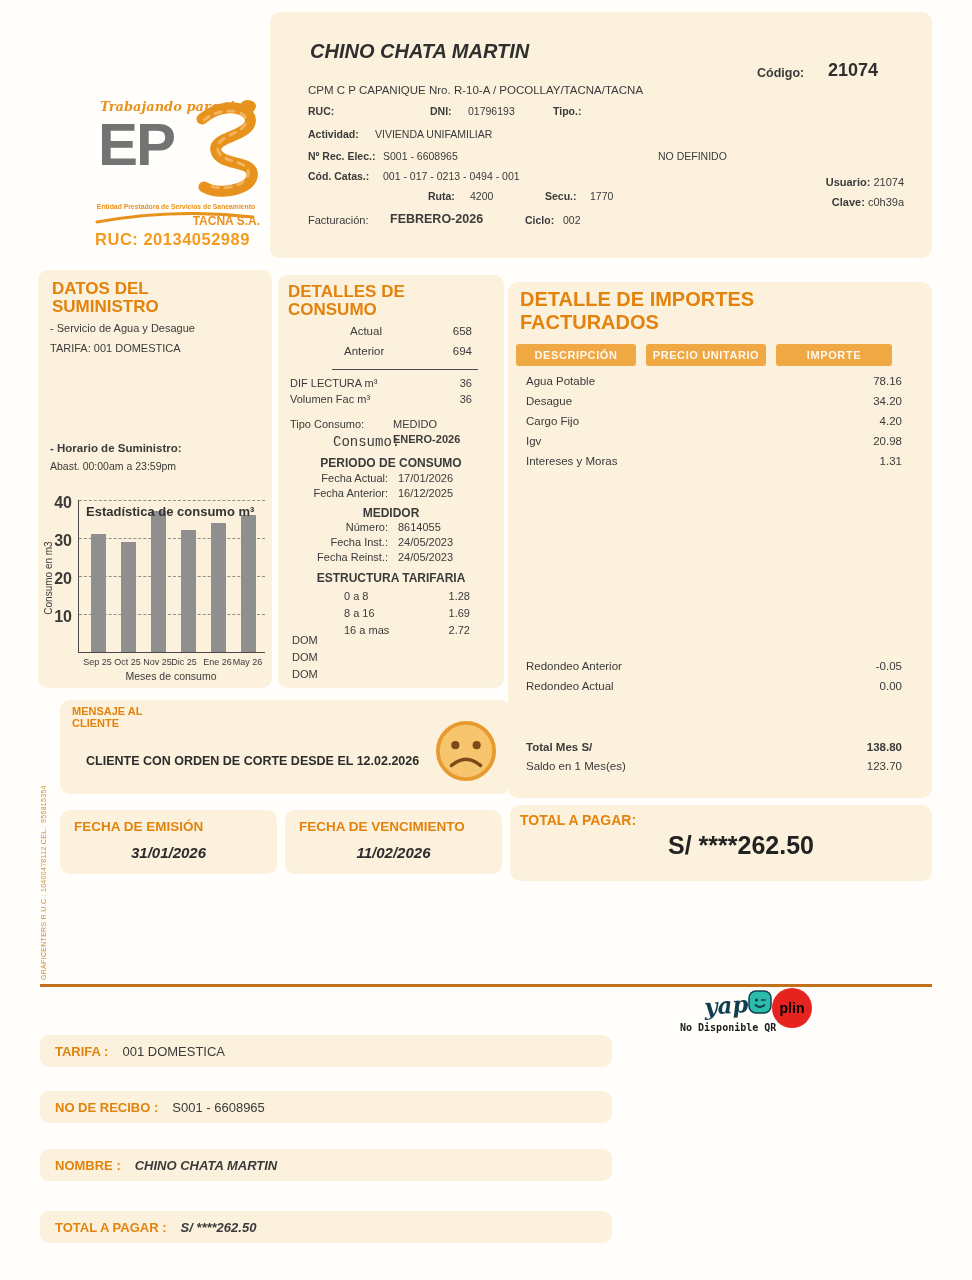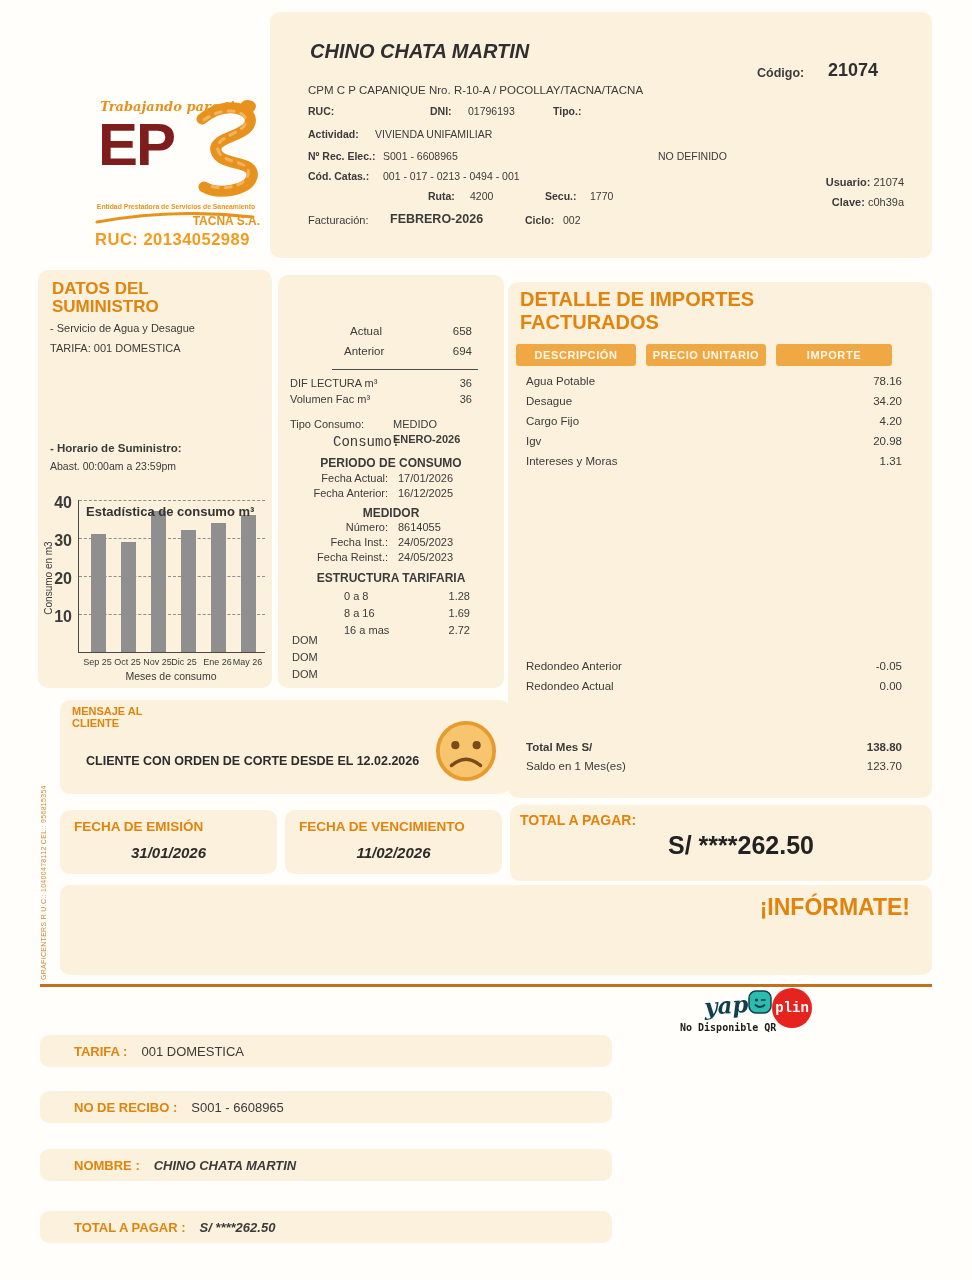--- a/index.html
+++ b/index.html
@@ -8,21 +8,21 @@
   .abs{position:absolute;}
   .panel{position:absolute;background:#FBF1DC;border-radius:10px;}
   .ttl{font-weight:bold;color:#E2830E;line-height:1.08;}
   .lbl{font-weight:bold;font-size:10.5px;color:#3b3b3b;}
   .val{font-size:10.5px;color:#3b3b3b;}
   .b{font-weight:bold;}
   .i{font-style:italic;}
   
   .tagline{font-family:"DejaVu Serif", serif;font-style:italic;font-weight:bold;
            font-size:13px;color:#E8921E;}
-  .eps-text{font-weight:bold;font-size:60px;line-height:1;color:#7f1d1d;letter-spacing:-2px;}
+  .eps-text{font-weight:bold;font-size:60px;line-height:1;color:#737373;letter-spacing:-2px;}
   .logo-sub{font-weight:bold;font-size:6.8px;color:#E8921E;text-align:center;}
   .logo-co{font-weight:bold;font-size:12px;color:#E8921E;}
   .logo-ruc{font-weight:bold;font-size:16.5px;color:#F49A1F;letter-spacing:.5px;text-align:center;}
   
   .chip{position:absolute;height:22px;line-height:22px;background:#EFA843;border-radius:3px;
         color:#FDF8EE;font-weight:bold;font-size:11px;text-align:center;letter-spacing:.6px;}
   .crow{position:absolute;left:18px;right:30px;display:flex;justify-content:space-between;
         font-size:11.5px;}
   .trow{position:absolute;left:14px;right:34px;display:flex;font-size:11px;}
   .trow .cat{width:52px;margin-top:44px;}
@@ -36,30 +36,30 @@
   .bar{position:absolute;bottom:0;width:15px;background:#8F8F8F;}
   .ytick{position:absolute;left:10px;width:24px;text-align:right;font-size:16px;font-weight:bold;}
   .xtick{position:absolute;width:36px;text-align:center;font-size:9px;}
   .chart-title{position:absolute;left:48px;top:12px;font-weight:bold;font-size:13px;
                color:#333;white-space:nowrap;}
   .ylab{position:absolute;left:-44px;top:80px;width:110px;height:12px;text-align:center;
         font-size:10px;transform:rotate(-90deg);}
   .xlab{position:absolute;left:40px;top:178px;width:186px;text-align:center;font-size:10.5px;}
   
   .fbar{position:absolute;left:40px;width:572px;height:32px;background:#FBF1DC;
-        border-radius:9px;line-height:32px;padding-left:34px;box-sizing:border-box;}
+        border-radius:9px;line-height:32px;padding-left:15px;box-sizing:border-box;}
   .fbar .flab{font-weight:bold;font-size:13px;color:#E2830E;}
   .fbar .fval{font-size:13px;color:#3b3b3b;margin-left:14px;}
   .sidetext{position:absolute;left:40px;top:762px;height:218px;width:13px;
             writing-mode:vertical-rl;transform:rotate(180deg);font-size:7px;
             color:#D08A3C;white-space:nowrap;letter-spacing:.3px;}
   .qrnote{font-family:"DejaVu Sans Mono", monospace;font-weight:bold;font-size:10px;color:#1c1c1c;}
   .plin{position:absolute;left:772px;top:988px;width:40px;height:40px;border-radius:50%;
-        background:#E7231F;color:#ffffff;font-weight:bold;font-size:14px;text-align:center;
-        line-height:40px;font-family:Liberation Mono, monospace;}
+        background:#E7231F;color:#000000;font-weight:bold;font-size:14px;text-align:center;
+        line-height:40px;}
   .yape{position:absolute;left:704px;top:991px;font-family:"DejaVu Serif", serif;
         font-style:italic;font-weight:bold;font-size:23px;color:#123F4F;transform:rotate(-4deg);}
 </style>
 </head>
 <body>
 
 <div class="page">
 
   <div class="abs" style="left:40px;top:15px;width:230px;height:245px;">
     <div class="abs tagline" style="left:60px;top:84px;">Trabajando para ti</div>
@@ -148,20 +148,21 @@
         <div class="xtick" style="left: 41.5px; top: 165px;">Sep 25</div>
         <div class="xtick" style="left: 71.5px; top: 165px;">Oct 25</div>
         <div class="xtick" style="left: 101.5px; top: 165px;">Nov 25</div>
         <div class="xtick" style="left: 128px; top: 165px;">Dic 25</div>
         <div class="xtick" style="left: 161.5px; top: 165px;">Ene 26</div>
         <div class="xtick" style="left: 191.5px; top: 165px;">May 26</div>
       </div>
   </div>
 
   <div class="panel" style="left:278px;top:275px;width:226px;height:413px;">
+    <div class="abs ttl" style="left:10px;top:8px;font-size:17px;width:150px;">DETALLES DE CONSUMO</div>
     <span class="abs val" style="left:72px;top:50px;font-size:11.5px;">Actual</span>
     <span class="abs val" style="right:32px;top:50px;font-size:11.5px;">658</span>
     <span class="abs val" style="left:66px;top:70px;font-size:11.5px;">Anterior</span>
     <span class="abs val" style="right:32px;top:70px;font-size:11.5px;">694</span>
     <div class="abs" style="left:54px;right:26px;top:94px;border-top:1.5px solid #4a4a4a;"></div>
 
     <span class="abs val" style="left:12px;top:102px;font-size:11px;">DIF LECTURA m³</span>
     <span class="abs val" style="right:32px;top:102px;font-size:11px;">36</span>
     <span class="abs val" style="left:12px;top:118px;font-size:11px;">Volumen Fac m³</span>
     <span class="abs val" style="right:32px;top:118px;font-size:11px;">36</span>
@@ -271,23 +272,20 @@
   </div>
   <div class="panel" style="left:285px;top:810px;width:217px;height:64px;">
     <div class="abs ttl" style="left:14px;top:10px;font-size:13.5px;">FECHA DE VENCIMIENTO</div>
     <div class="abs b i" style="left:0;top:34px;width:217px;text-align:center;font-size:15px;color:#2c2c2c;">11/02/2026</div>
   </div>
   <div class="panel" style="left:510px;top:805px;width:422px;height:76px;">
     <div class="abs ttl" style="left:10px;top:8px;font-size:14px;">TOTAL A PAGAR:</div>
     <div class="abs b" style="left:40px;top:26px;width:382px;text-align:center;font-size:25px;color:#222;">S/ ****262.50</div>
   </div>
 
-  <div class="panel" style="left:60px;top:885px;width:872px;height:90px;">
-    <div class="abs ttl" style="right:22px;top:10px;font-size:23px;">¡INFÓRMATE!</div>
-  </div>
 
   <div class="sidetext">GRAFICENTERS   R.U.C.: 10400478112  CEL.: 956815354</div>
 
   <div class="abs" style="left:40px;top:984px;width:892px;height:3px;background:#C2701C;"></div>
 
   <div class="yape">yape</div>
   <svg class="abs" style="left:748px;top:990px;" width="24" height="24" viewBox="0 0 24 24">
     <rect x="1" y="1" width="22" height="22" rx="7" fill="#2BBCAD" stroke="#123F4F" stroke-width="1.5"></rect>
     <circle cx="8.5" cy="10" r="1.6" fill="#123F4F"></circle>
     <path d="M13.5 10 h3.5" stroke="#123F4F" stroke-width="1.6" stroke-linecap="round"></path>

